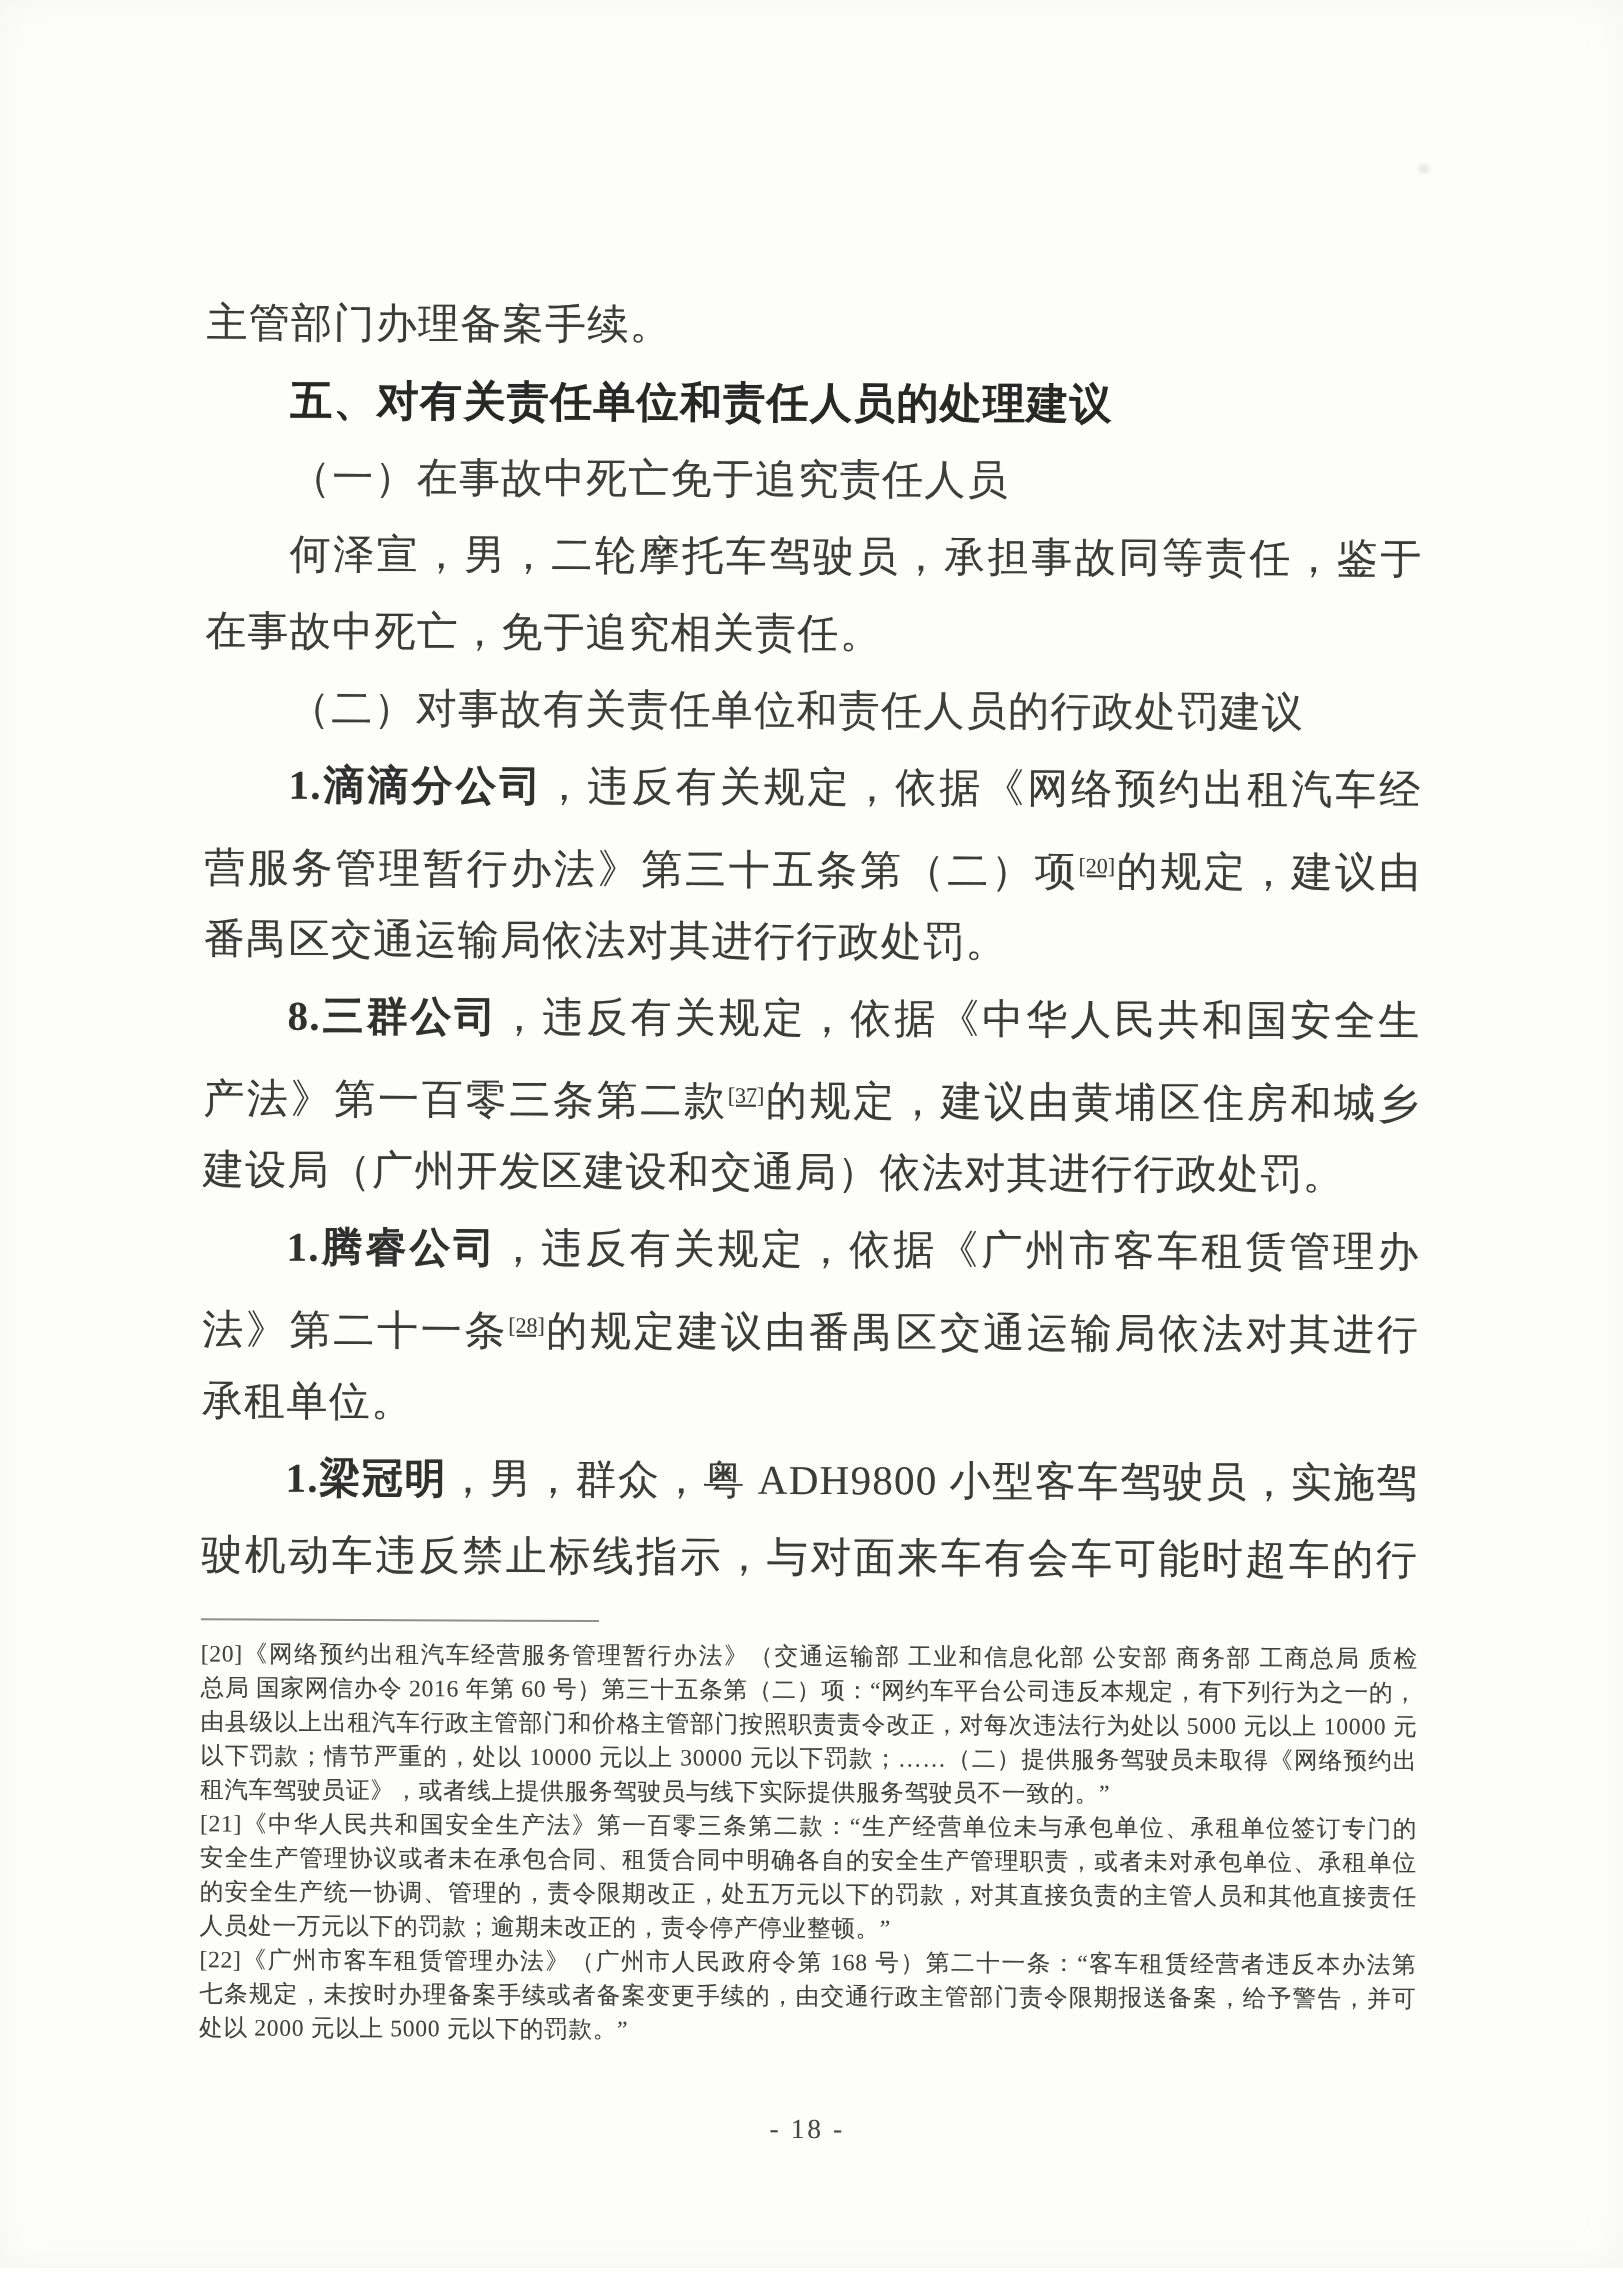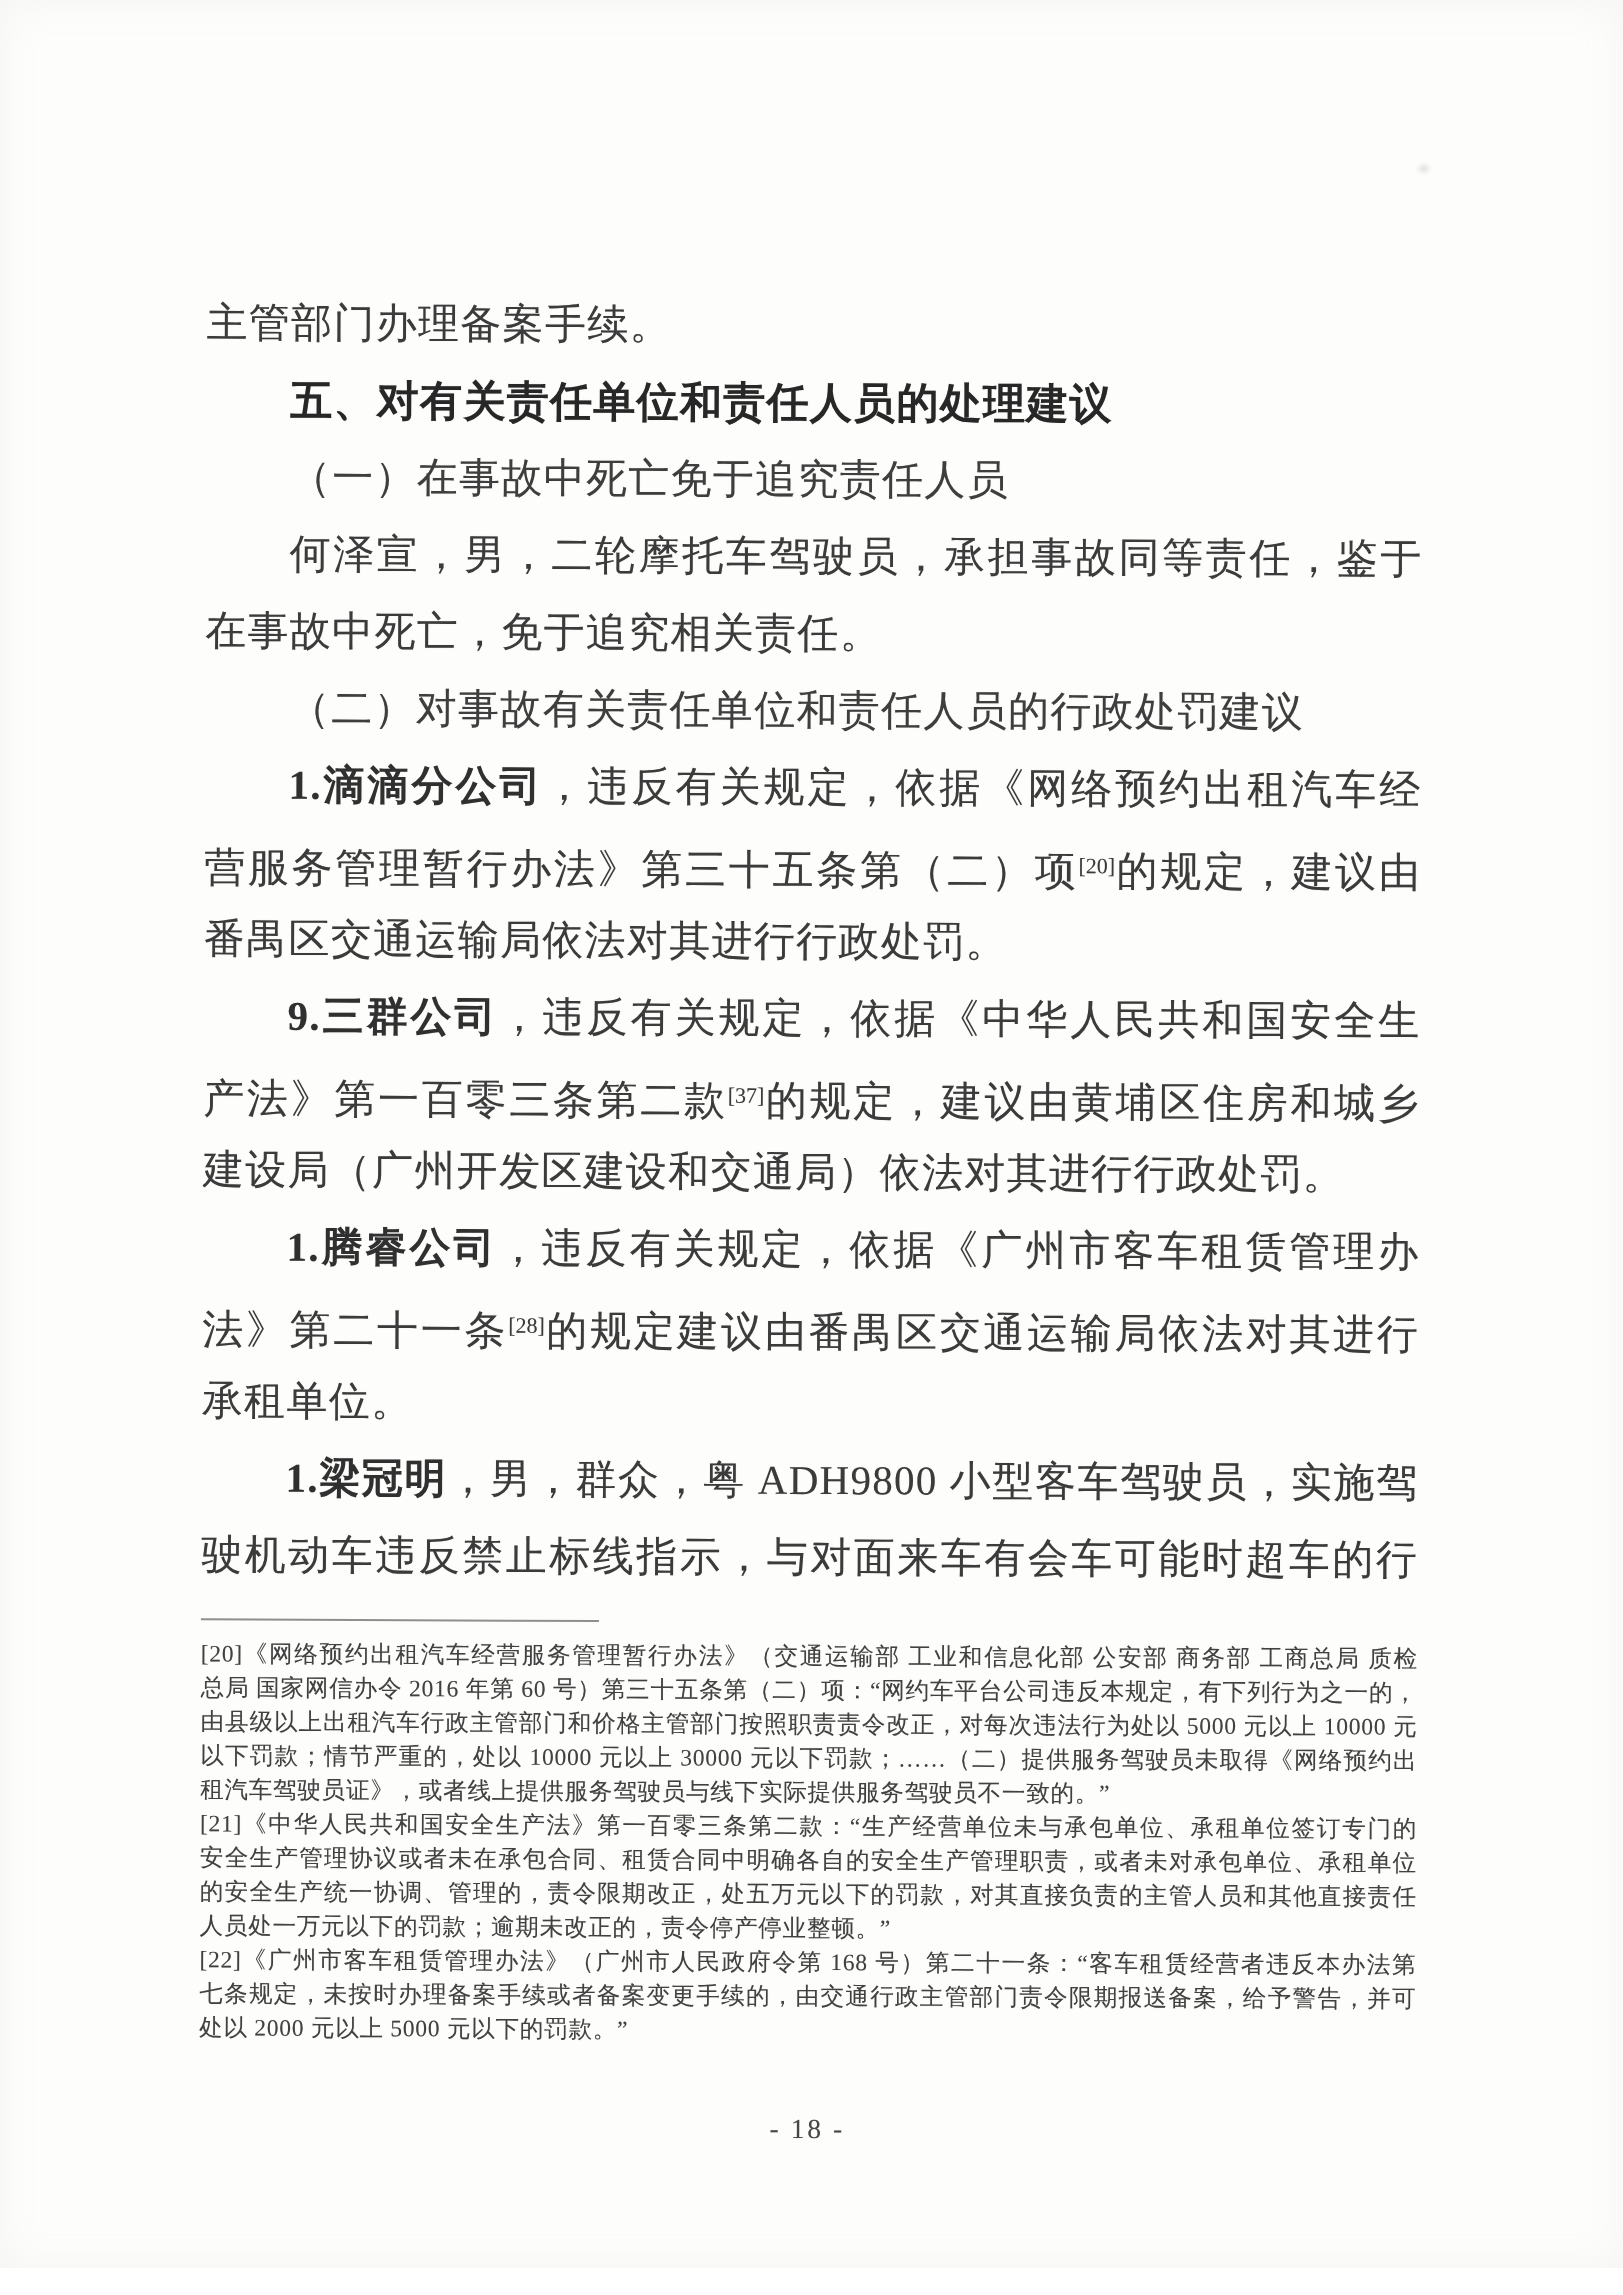--- a/index.html
+++ b/index.html
@@ -33,21 +33,21 @@
   .ind{text-indent:84px;}
   .jst{text-align:justify;text-align-last:justify;}
   .hd{
     font-family:"Liberation Sans","DejaVu Sans",sans-serif;
     font-weight:bold;color:#272727;font-size:42px;
     text-shadow:0 0 0.7px rgba(30,30,30,0.4);
   }
   .sb{color:#3e3e3e;}
   .bold-seg{font-weight:bold;color:#303030;}
   .sup{
-    font-size:22px;vertical-align:11.8px;letter-spacing:0;
+    font-size:22px;vertical-align:11.8px;letter-spacing:0;text-decoration:underline;
   }
   
   .fnsep{
     position:absolute;left:203px;top:1621px;width:398px;height:2px;
     background:#8f8f8f;
   }
   .footnotes{
     position:absolute;left:203px;top:1639px;width:1217px;
   }
   .fln{
@@ -82,21 +82,21 @@
       <div class="ln hd ind"><span>五、对有关责任单位和责任人员的处理建议</span></div>
       <div class="ln sb ind"><span>（一）在事故中死亡免于追究责任人员</span></div>
       <div class="ln ind jst"><span>何泽宣，男，二轮摩托车驾驶员，承担事故同等责任，鉴于</span></div>
       <div class="ln"><span>在事故中死亡，免于追究相关责任。</span></div>
       <div class="ln sb ind"><span>（二）对事故有关责任单位和责任人员的行政处罚建议</span></div>
 
       <div class="ln ind jst"><span class="bold-seg">1.滴滴分公司</span><span>，违反有关规定，依据《网络预约出租汽车经</span></div>
       <div class="ln jst"><span>营服务管理暂行办法》第三十五条第（二）项</span><span class="sup">[20]</span><span>的规定，建议由</span></div>
       <div class="ln"><span>番禺区交通运输局依法对其进行行政处罚。</span></div>
 
-      <div class="ln ind jst"><span class="bold-seg">9.三群公司</span><span>，违反有关规定，依据《中华人民共和国安全生</span></div>
+      <div class="ln ind jst"><span class="bold-seg">8.三群公司</span><span>，违反有关规定，依据《中华人民共和国安全生</span></div>
       <div class="ln jst"><span>产法》第一百零三条第二款</span><span class="sup">[37]</span><span>的规定，建议由黄埔区住房和城乡</span></div>
       <div class="ln"><span>建设局（广州开发区建设和交通局）依法对其进行行政处罚。</span></div>
 
       <div class="ln ind jst"><span class="bold-seg">1.腾睿公司</span><span>，违反有关规定，依据《广州市客车租赁管理办</span></div>
       <div class="ln jst"><span>法》第二十一条</span><span class="sup">[28]</span><span>的规定建议由番禺区交通运输局依法对其进行</span></div>
       <div class="ln"><span>承租单位。</span></div>
 
       <div class="ln ind jst"><span class="bold-seg">1.梁冠明</span><span>，男，群众，粤 ADH9800 小型客车驾驶员，实施驾</span></div>
       <div class="ln jst"><span>驶机动车违反禁止标线指示，与对面来车有会车可能时超车的行</span></div>
     </div>

